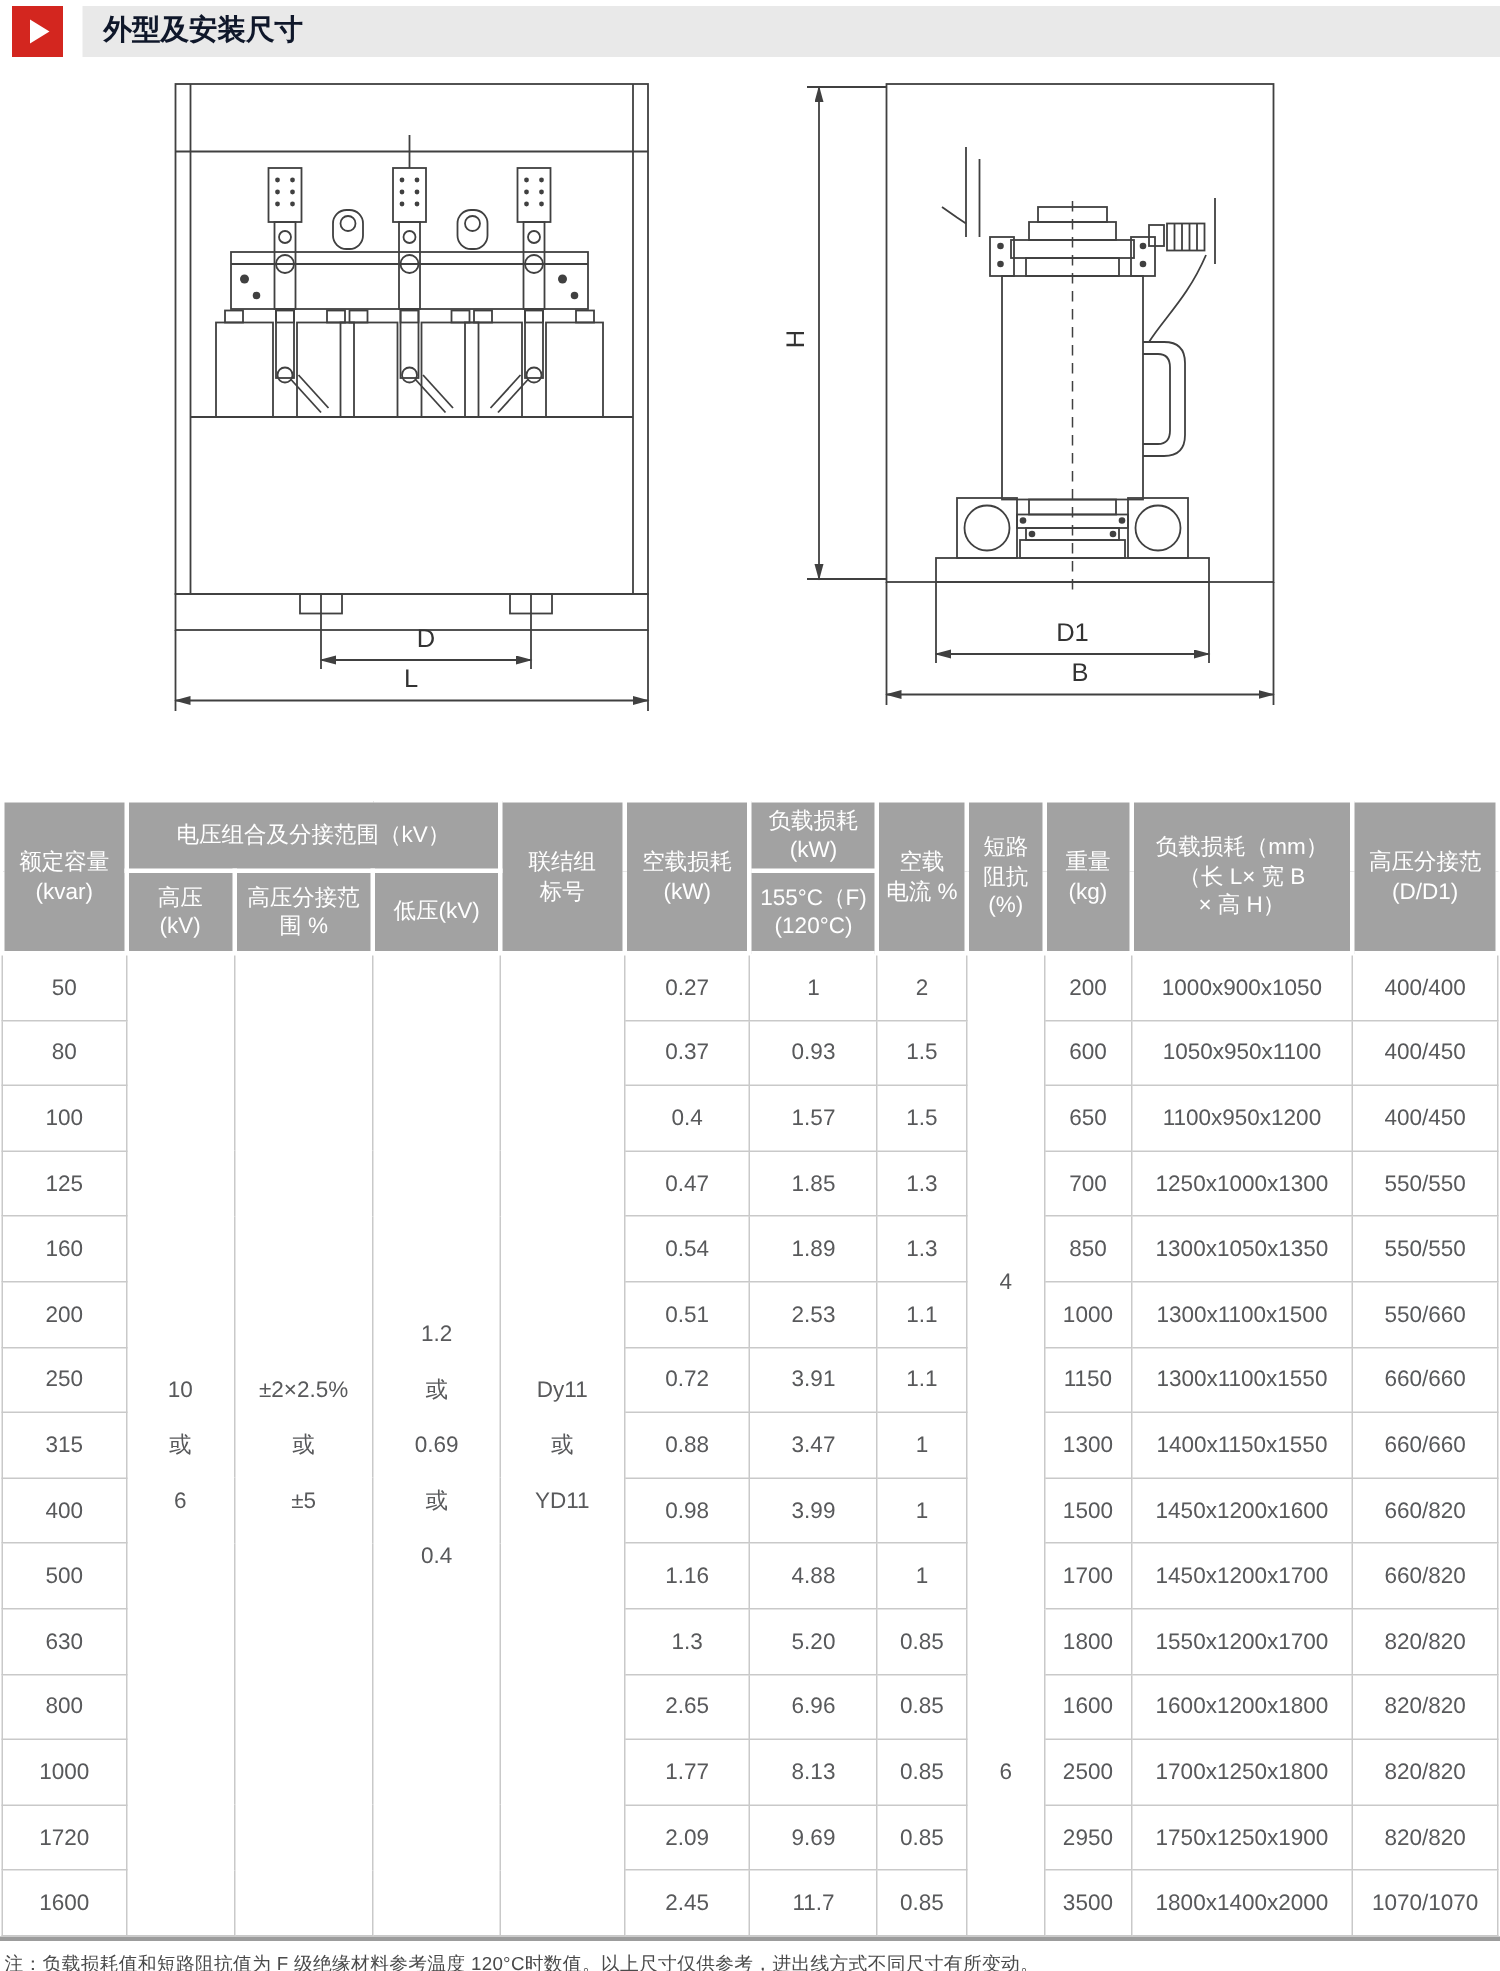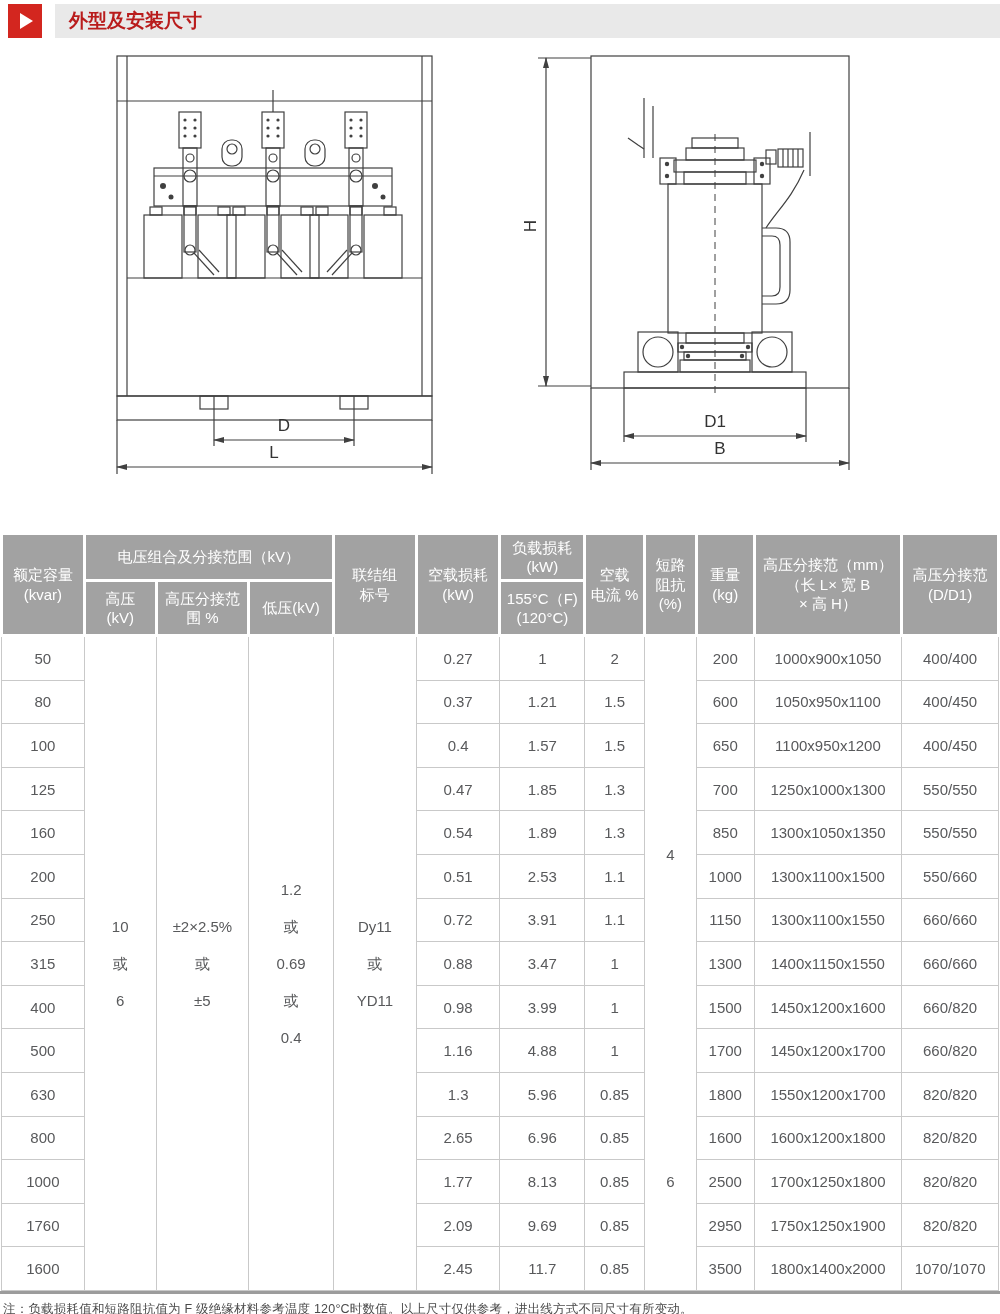--- a/index.html
+++ b/index.html
@@ -13,21 +13,21 @@
   .play-icon{
     position:absolute;left:8px;top:0;width:34px;height:34px;background:#d3261f;
   }
   .play-icon::after{
     content:"";position:absolute;left:12px;top:9px;
     border-left:13px solid #fff;border-top:8px solid transparent;border-bottom:8px solid transparent;
   }
   .title-band{
     margin-left:55px;height:34px;background:#e9e9e9;
     line-height:34px;padding-left:14px;
-    font-size:19px;font-weight:bold;color:#b91c1c;
+    font-size:19px;font-weight:bold;color:#0f172a;
   }
   
   .drawings{position:relative;height:492px;}
   .svg-front{position:absolute;left:112px;top:6px;}
   .svg-side{position:absolute;left:516px;top:6px;}
   .drawings svg text{font-family:"Liberation Sans","DejaVu Sans",sans-serif;font-size:17px;fill:#333;}
   
   table{
     border-collapse:collapse;width:1000px;table-layout:fixed;
     font-size:15px;color:#58595b;
@@ -261,21 +261,21 @@
 (kW)</th>
       <th>负载损耗
 (kW)</th>
       <th rowspan="2">空载
 电流 %</th>
       <th rowspan="2">短路
 阻抗
 (%)</th>
       <th rowspan="2">重量
 (kg)</th>
-      <th rowspan="2">高压分接范（mm）
+      <th rowspan="2">负载损耗（mm）
 （长 L× 宽 B
 × 高 H）</th>
       <th rowspan="2">高压分接范
 (D/D1)</th>
     </tr>
     <tr>
       <th>高压
 (kV)</th>
       <th>高压分接范
 围 %</th>
@@ -305,21 +305,21 @@
           <td>1</td>
           <td>2</td>
           <td class="imp-a" rowspan="10">4</td>
           <td>200</td>
           <td>1000x900x1050</td>
           <td>400/400</td>
         </tr>
         <tr>
           <td>80</td>
           <td>0.37</td>
-          <td>1.21</td>
+          <td>0.93</td>
           <td>1.5</td>
           <td>600</td>
           <td>1050x950x1100</td>
           <td>400/450</td>
         </tr>
         <tr>
           <td>100</td>
           <td>0.4</td>
           <td>1.57</td>
           <td>1.5</td>
@@ -386,21 +386,21 @@
           <td>1.16</td>
           <td>4.88</td>
           <td>1</td>
           <td>1700</td>
           <td>1450x1200x1700</td>
           <td>660/820</td>
         </tr>
         <tr>
           <td>630</td>
           <td>1.3</td>
-          <td>5.96</td>
+          <td>5.20</td>
           <td>0.85</td>
           <td class="imp-b" rowspan="5">6</td>
           <td>1800</td>
           <td>1550x1200x1700</td>
           <td>820/820</td>
         </tr>
         <tr>
           <td>800</td>
           <td>2.65</td>
           <td>6.96</td>
@@ -412,21 +412,21 @@
         <tr>
           <td>1000</td>
           <td>1.77</td>
           <td>8.13</td>
           <td>0.85</td>
           <td>2500</td>
           <td>1700x1250x1800</td>
           <td>820/820</td>
         </tr>
         <tr>
-          <td>1760</td>
+          <td>1720</td>
           <td>2.09</td>
           <td>9.69</td>
           <td>0.85</td>
           <td>2950</td>
           <td>1750x1250x1900</td>
           <td>820/820</td>
         </tr>
         <tr>
           <td>1600</td>
           <td>2.45</td>

